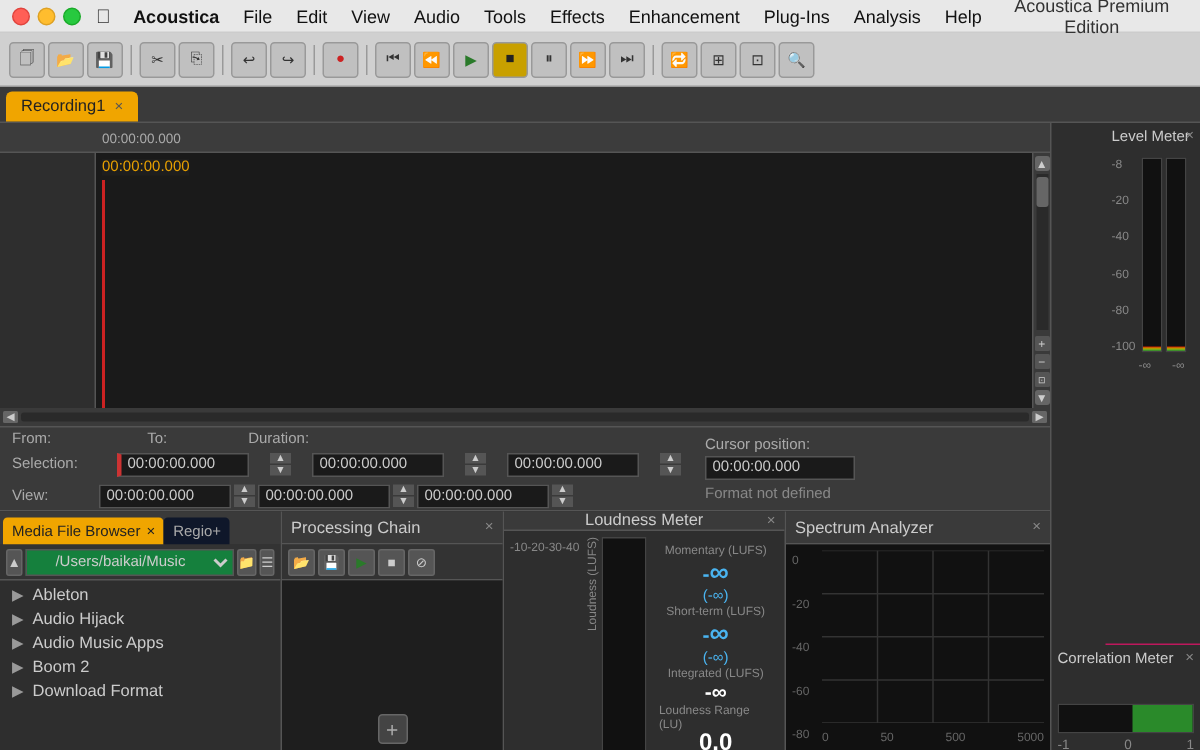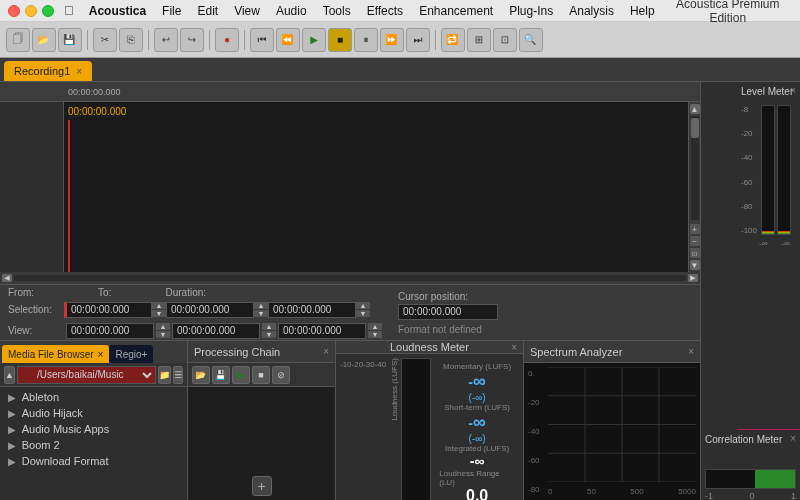--- a/index.html
+++ b/index.html
@@ -439,21 +439,21 @@
       height: 24px;
       background: #333;
       display: flex;
       align-items: center;
       padding: 0 4px;
       gap: 2px;
       border-bottom: 1px solid #555;
     }
     .browser-select {
       flex: 1;
-      background: #7f1d1d;
+      background: #15803d;
       border: 1px solid #555;
       color: #ccc;
       font-size: 10px;
       height: 18px;
       padding: 0 15px;
     }
     .browser-btn {
       width: 18px;
       height: 18px;
       background: #555;
@@ -794,21 +794,21 @@
       </div>
     </div>
 
     <div id="position-bar">
       <div class="pos-group">
         <div style="display:flex;align-items:center;gap:4px;">
           <span class="pos-label">From:</span>
           <span class="pos-label" style="margin-left:60px;">To:</span>
           <span class="pos-label" style="margin-left:50px;">Duration:</span>
         </div>
-        <div style="display:flex;align-items:center;gap:0;">
+        <div style="display:flex;align-items:center;gap:14px;">
           <span class="pos-label" style="width:56px;">Selection:</span>
           <div class="pos-field pos-field-red">
             <span>00:00:00.000</span>
           </div>
           <div class="pos-arrows">
             <div class="pos-arrow">▲</div>
             <div class="pos-arrow">▼</div>
           </div>
           <div class="pos-field">
             <span>00:00:00.000</span>

